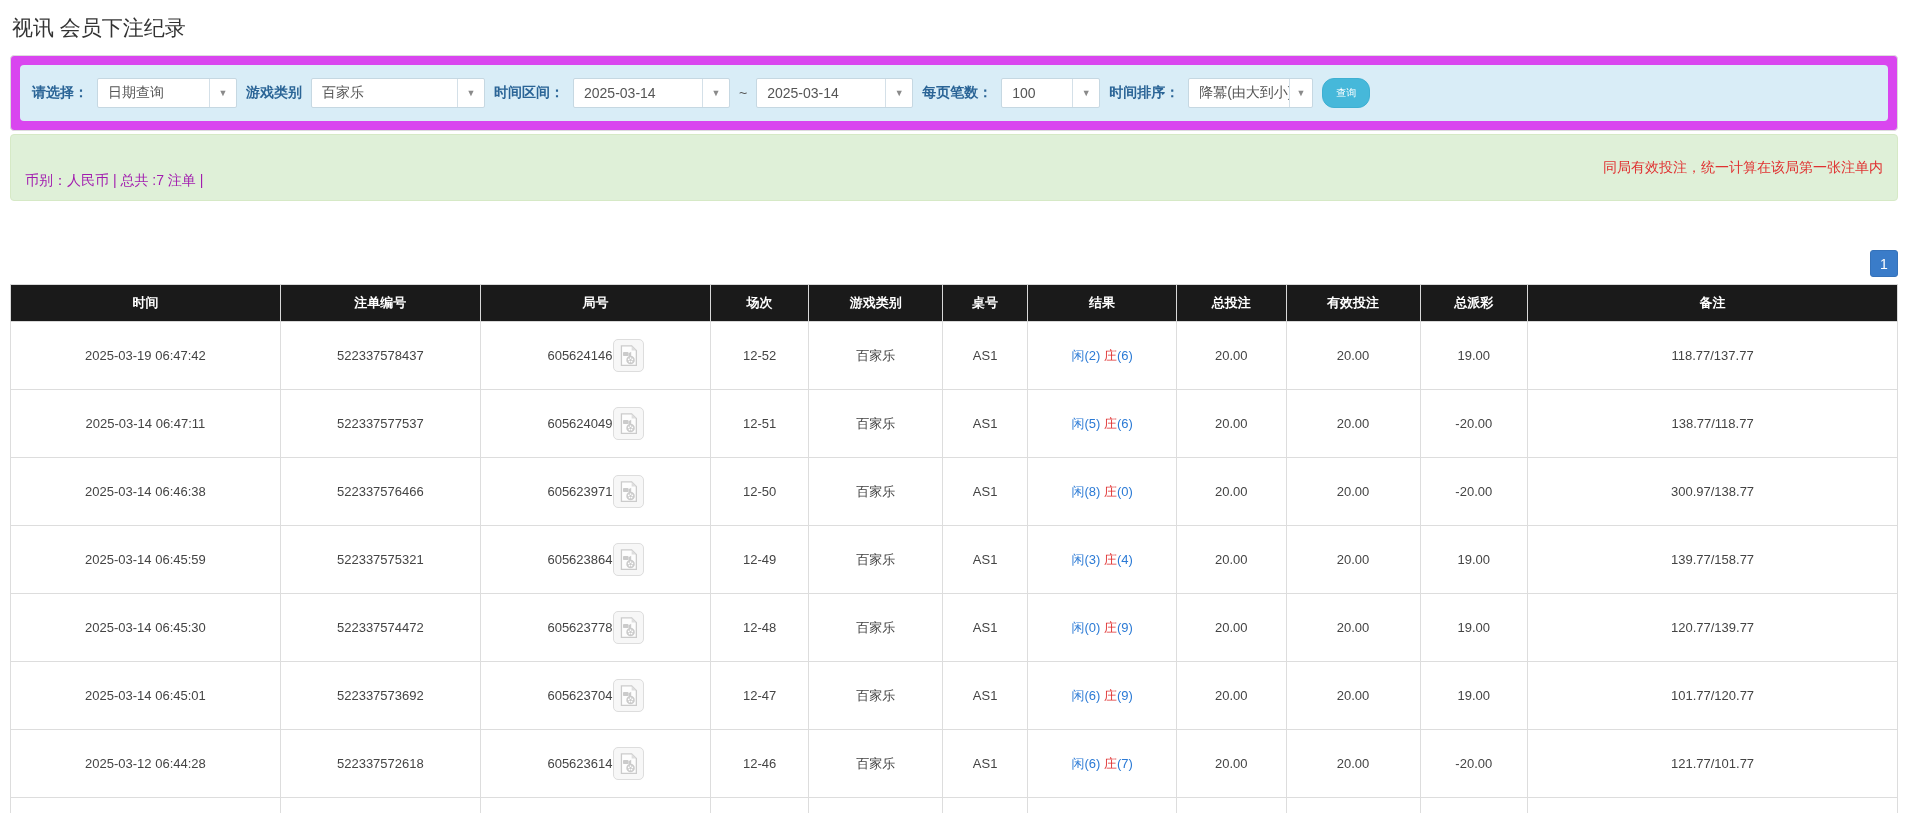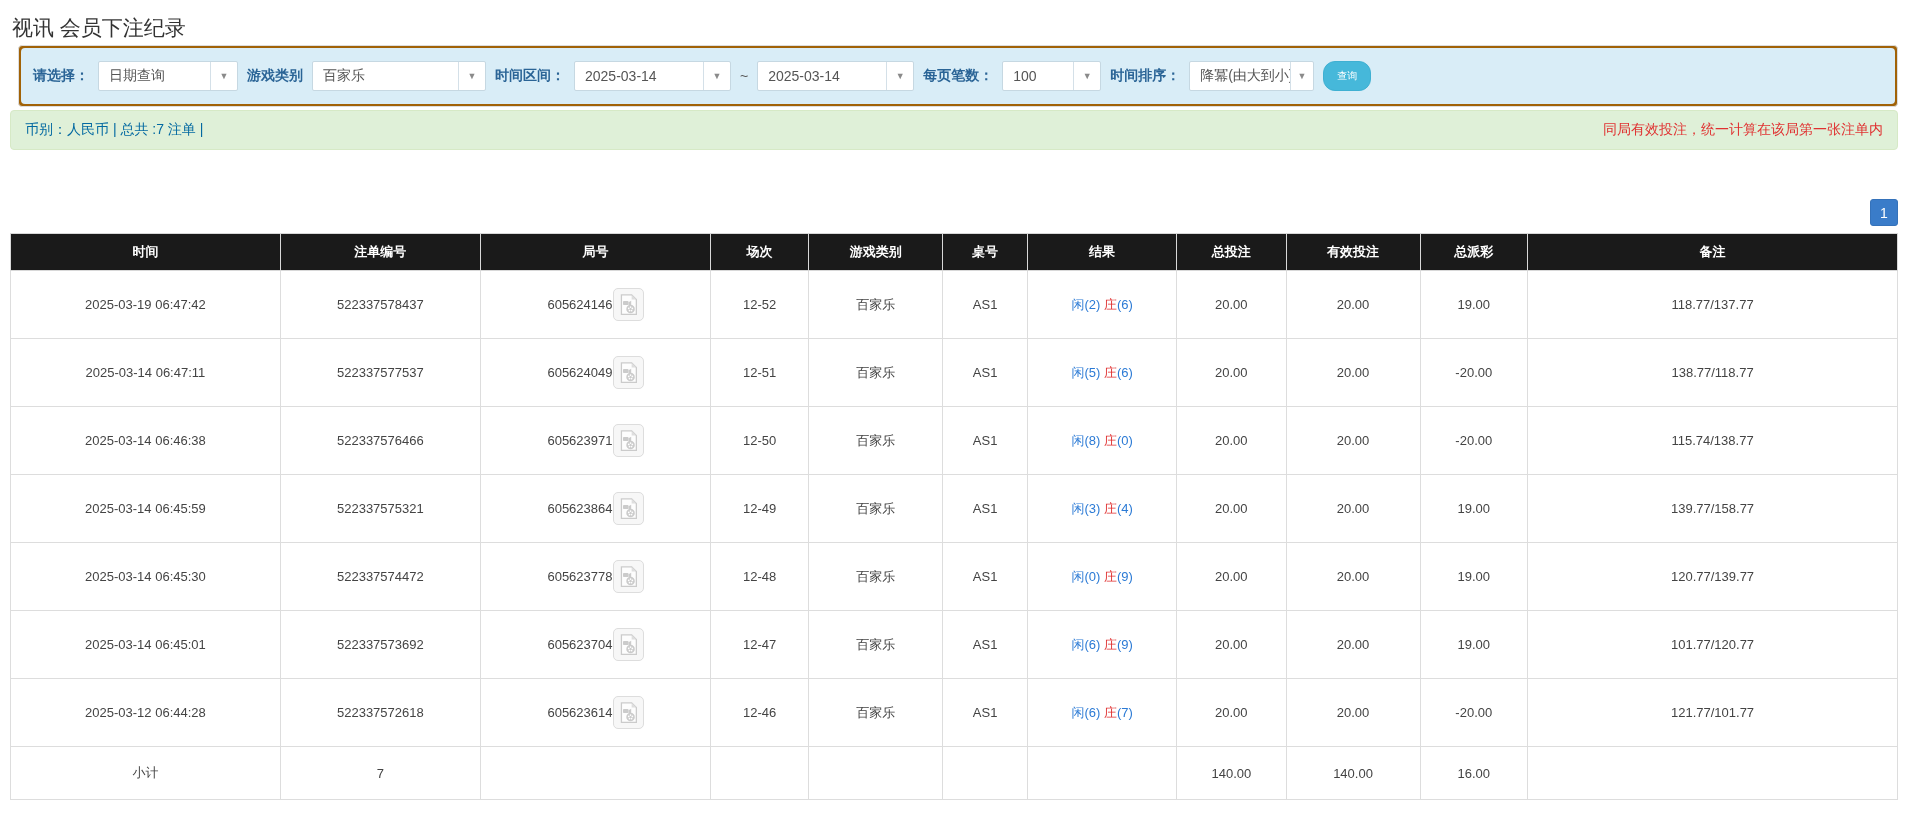--- a/index.html
+++ b/index.html
@@ -5,25 +5,25 @@
   * { box-sizing: border-box; }
   html, body { margin: 0; padding: 0; }
   body {
     width: 1908px; height: 813px; overflow: hidden;
     background: #fff; color: #333;
     font-family: "Liberation Sans", "DejaVu Sans", sans-serif;
     font-size: 14px;
   }
   .page { padding: 8px 10px 0 10px; }
 
-  .page-title { font-size: 21px; font-weight: 500; color: #333; margin: 6px 0 3px 2px; }
+  .page-title { font-size: 21px; font-weight: 500; color: #333; margin: 6px 0 13px 2px; }
 
   
   .filter-panel {
-    border: 1px solid #ddd; border-radius: 4px; background: #a16207; padding: 2px; margin-left: 8px;
+    border: 1px solid #ddd; border-radius: 4px; background: #d946ef; padding: 9px;
   }
   .filter-bar {
     background: #d9edf7; border-radius: 4px; padding: 13px 12px;
     display: flex; align-items: center; gap: 9px;
   }
   .f-label { font-weight: bold; color: #2a6496; white-space: nowrap; }
   .f-tilde { color: #555; }
   .select {
     display: inline-flex; align-items: stretch; height: 30px; background: #fff;
     border: 1px solid #c6d8e2; border-radius: 2px; cursor: pointer;
@@ -45,21 +45,21 @@
     background: #46b8da; color: #fff; border: 1px solid #3fb0d2; border-radius: 12px;
     height: 30px; padding: 0 13px; font-size: 10px; cursor: pointer;
     font-family: inherit;
   }
 
   
   .info-bar {
     margin-top: 3px; background: #dff0d8; border: 1px solid #d6e9c6; border-radius: 4px;
     padding: 10px 14px; display: flex; justify-content: space-between; align-items: center;
   }
-  .info-left { color: #0369a1; }
+  .info-left { color: #a21caf; margin-top: 27px; }
   .info-right { color: #e03131; }
 
   
   .pager-row { display: flex; justify-content: flex-end; margin-top: 49px; margin-bottom: 7px; }
   .page-btn {
     min-width: 28px; height: 27px; background: #3a7cc9; border: 1px solid #3572ba;
     color: #fff; border-radius: 3px; display: flex; align-items: center; justify-content: center;
     font-size: 14px; cursor: pointer;
   }
 
@@ -268,21 +268,21 @@
     <td>12-50</td>
     <td>百家乐</td>
     <td>AS1</td>
     <td>
       <span class="c-blue">闲(8) </span>
       <span class="c-red">庄</span><span class="c-blue">(0)</span>
     </td>
     <td class="c-blue">20.00</td>
     <td>20.00</td>
     <td class="neg">-20.00</td>
-    <td>115.74/138.77</td>
+    <td>300.97/138.77</td>
   </tr>
         <tr>
     <td>2025-03-14 06:45:59</td>
     <td>522337575321</td>
     <td>
       <span class="round-cell">
         <span>605623864</span>
         <button class="video-btn" type="button">
           <svg width="19" height="22" viewBox="0 0 24 28" aria-hidden="true">
             <path d="M3 1 h13 l6 6 v19 h-19 z" fill="#fdfdfd" stroke="#cbcbcb" stroke-width="1.6"></path>

